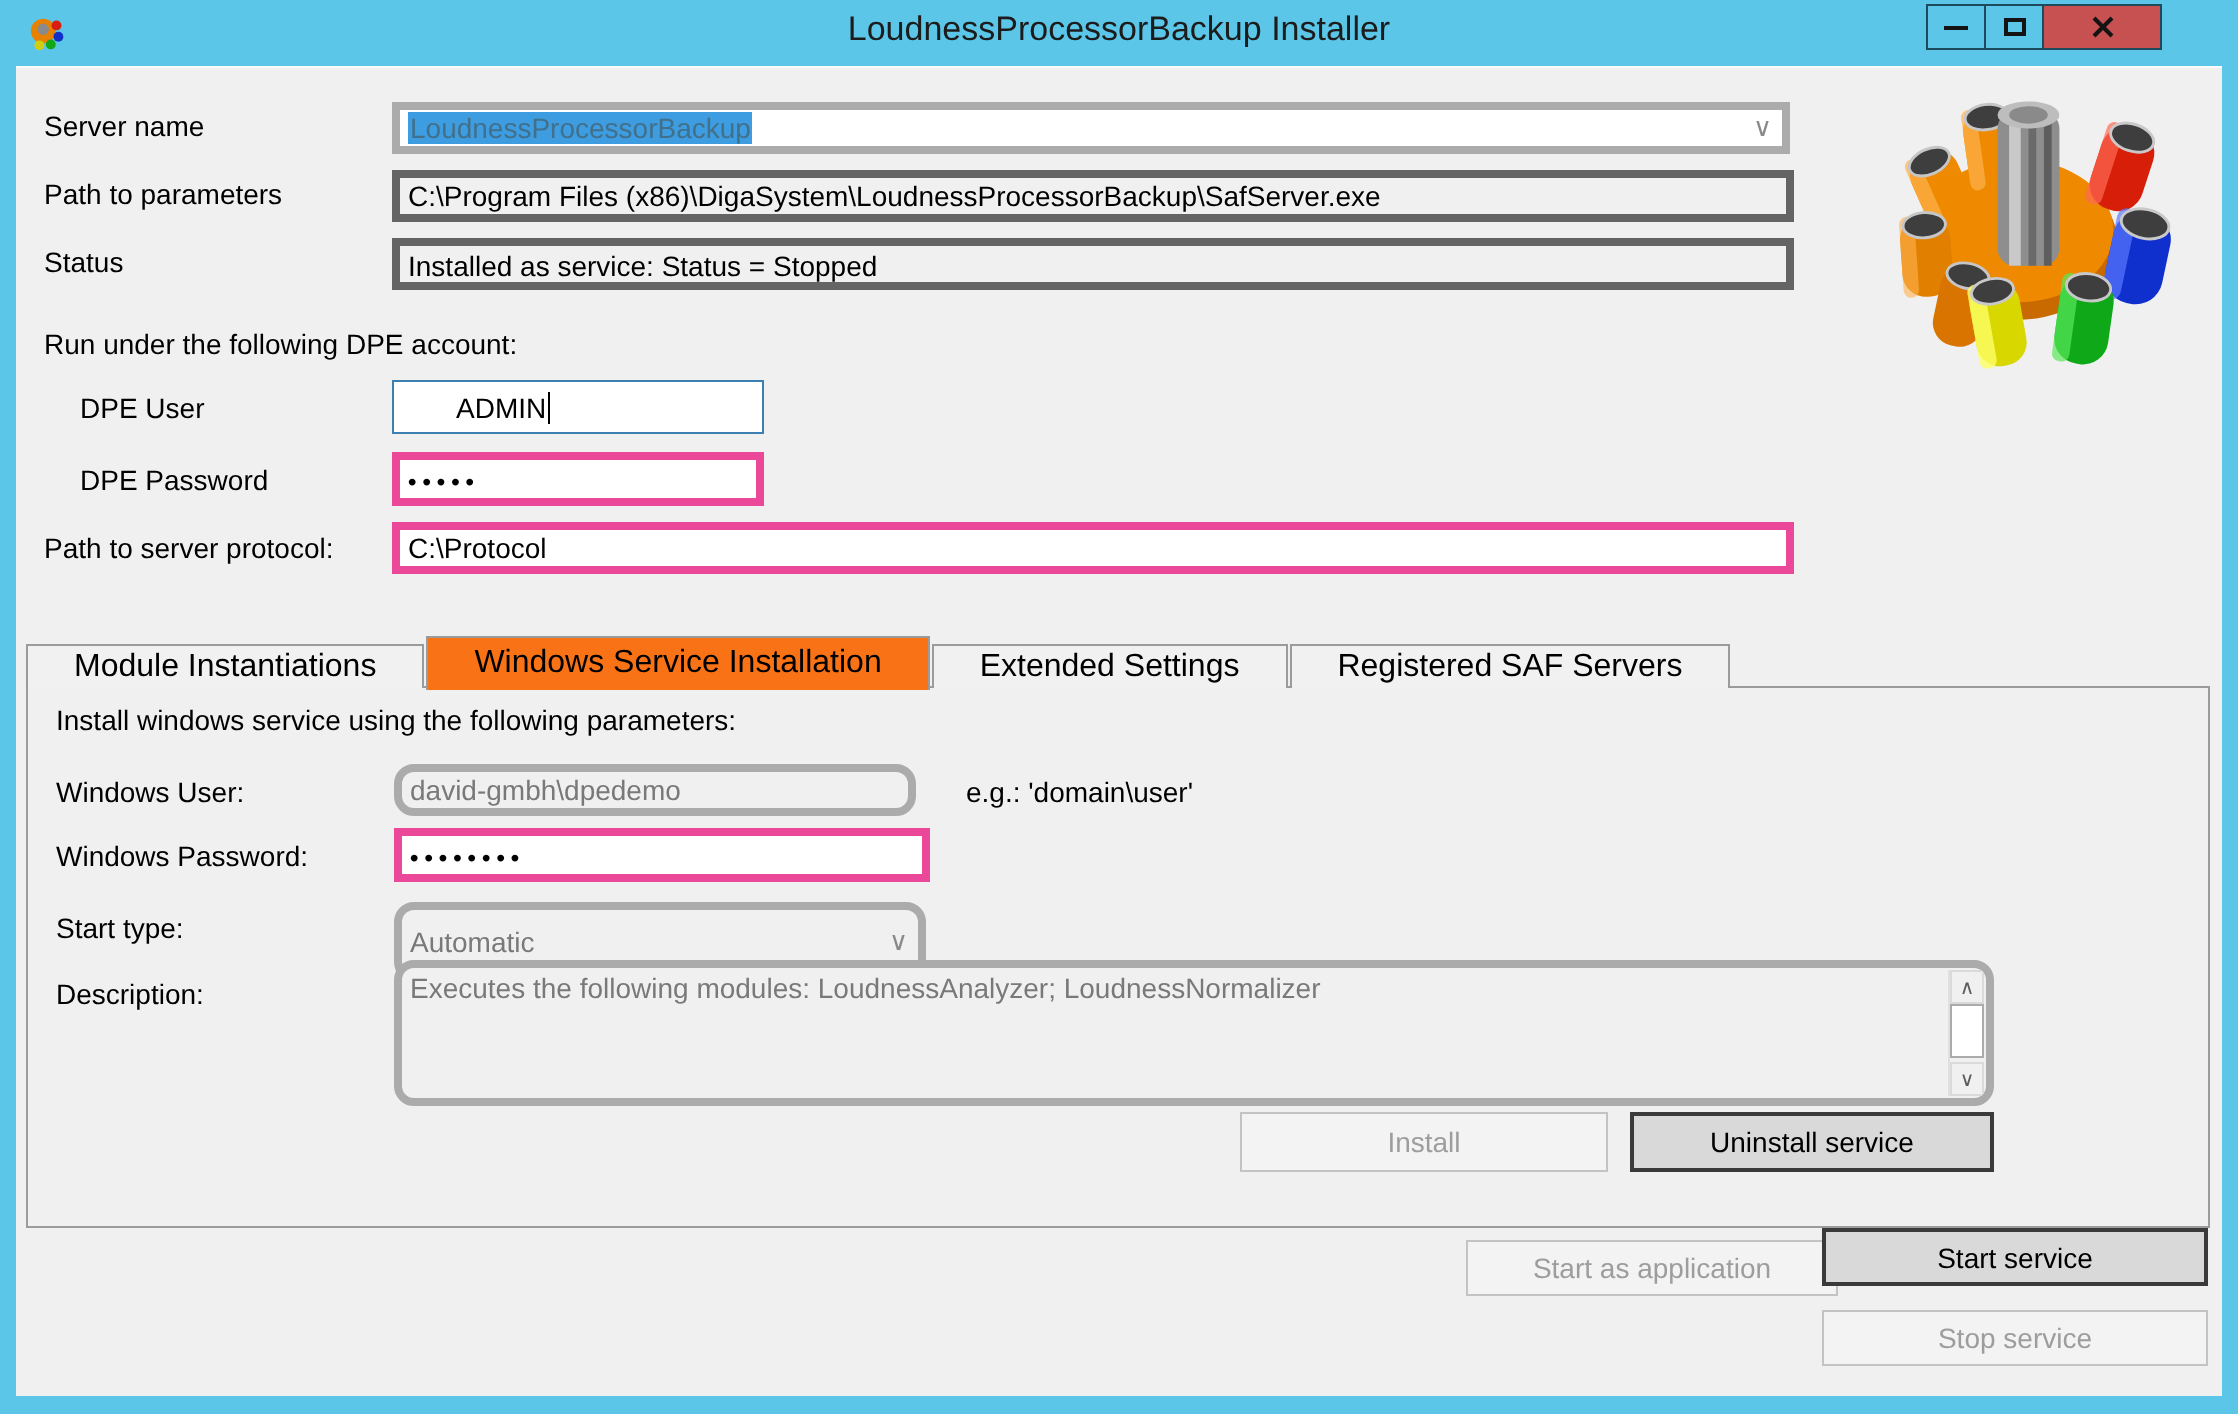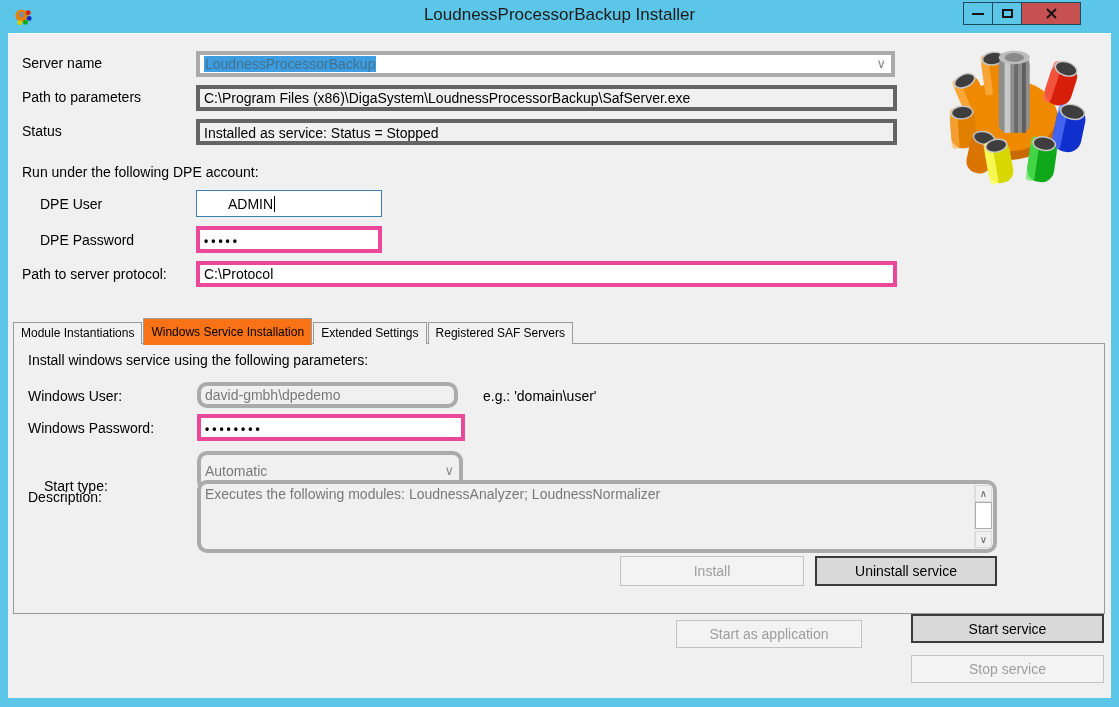--- a/index.html
+++ b/index.html
@@ -42,21 +42,21 @@
   .combo-arrow {
     position:absolute; right:5px; top:50%; transform:translateY(-54%);
     color:#8a8a8a; font-size:13px; line-height:1;
   }
   .sel-hl { background:#3D9DE0; color:#41708C; padding:0 1px; }
   .pwd { letter-spacing:3px; font-weight:bold; font-size:12px; padding-top:2px; }
   .caret { display:inline-block; width:1px; height:16px; background:#000; margin-left:1px; }
   
   .tabstrip { position:absolute; left:5px; top:283px; height:27px; display:flex; align-items:flex-end; z-index:2; }
   .tab {
-    height:22px; line-height:21px; padding:0 7px; font-size:12px;
+    height:22px; line-height:21px; padding:0 23px; font-size:16px;
     background:#F1F1F1; border:1px solid #9B9B9B; border-bottom:none;
     margin-right:1px; white-space:nowrap; cursor:default;
   }
   .tab.active {
     height:27px; line-height:26px; background:#f97316; margin-bottom:-1px; z-index:3; position:relative;
   }
   .tabpage {
     position:absolute; left:5px; top:309px; width:1092px; height:271px;
     border:1px solid #9B9B9B; background:#F0F0F0;
   }
@@ -219,37 +219,37 @@
     <div class="box disabled" style="left:189px; top:348px; width:261px; height:26px;">
       <span>david-gmbh\dpedemo</span>
     </div>
     <div class="lbl" style="left:475px; top:354px;">e.g.: 'domain\user'</div>
 
     <div class="lbl" style="left:20px; top:386px;">Windows Password:</div>
     <div class="box" style="left:189px; top:380px; width:268px; height:27px;">
       <span class="pwd">••••••••</span>
     </div>
 
-    <div class="lbl" style="left:20px; top:444px;margin-left:16px;">Start type:</div>
+    <div class="lbl" style="left:20px; top:422px;">Start type:</div>
     <div class="box disabled" style="left:189px; top:417px; width:266px; height:40px;">
       <span>Automatic</span>
       <span class="combo-arrow">∨</span>
     </div>
 
     <div class="lbl" style="left:20px; top:455px;">Description:</div>
     <div class="box disabled descbox" style="left:189px; top:446px; width:800px; height:73px;">
       <span>Executes the following modules: LoudnessAnalyzer; LoudnessNormalizer</span>
       <div class="vscroll">
         <div class="varrow up">∧</div>
         <div class="vthumb"></div>
         <div class="varrow down">∨</div>
       </div>
     </div>
 
     <div class="btn off" style="left:612px; top:522px; width:184px; height:30px;">Install</div>
     <div class="btn on" style="left:807px; top:522px; width:182px; height:30px;">Uninstall service</div>
 
-    <div class="btn off" style="left:668px; top:586px; width:186px; height:28px;">Start as application</div>
+    <div class="btn off" style="left:725px; top:586px; width:186px; height:28px;">Start as application</div>
     <div class="btn on" style="left:903px; top:580px; width:193px; height:29px;">Start service</div>
     <div class="btn off" style="left:903px; top:621px; width:193px; height:28px;">Stop service</div>
 
   </div>
 </div>
 
 </body></html>

